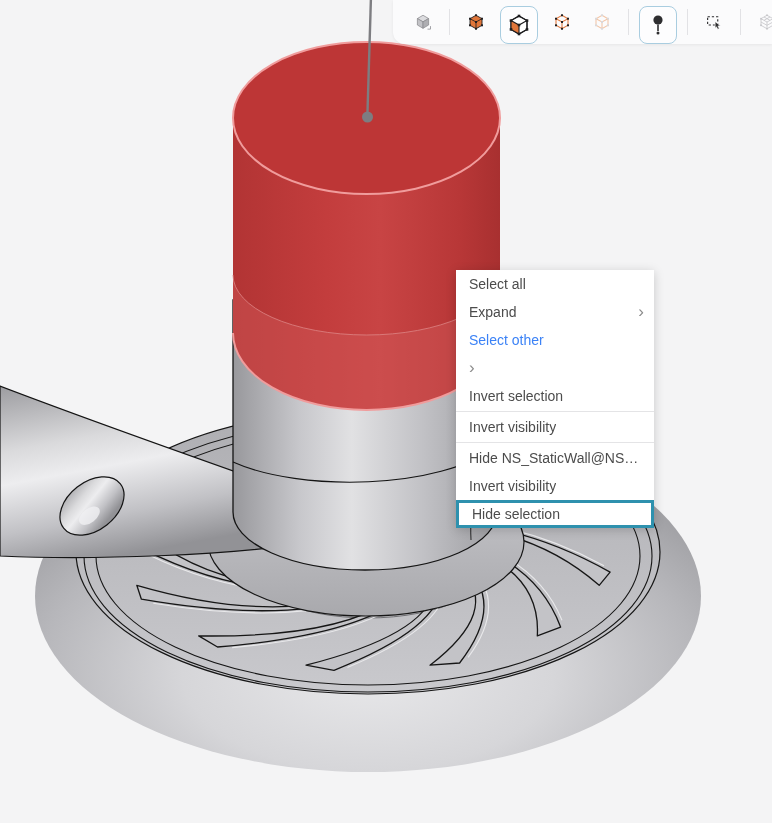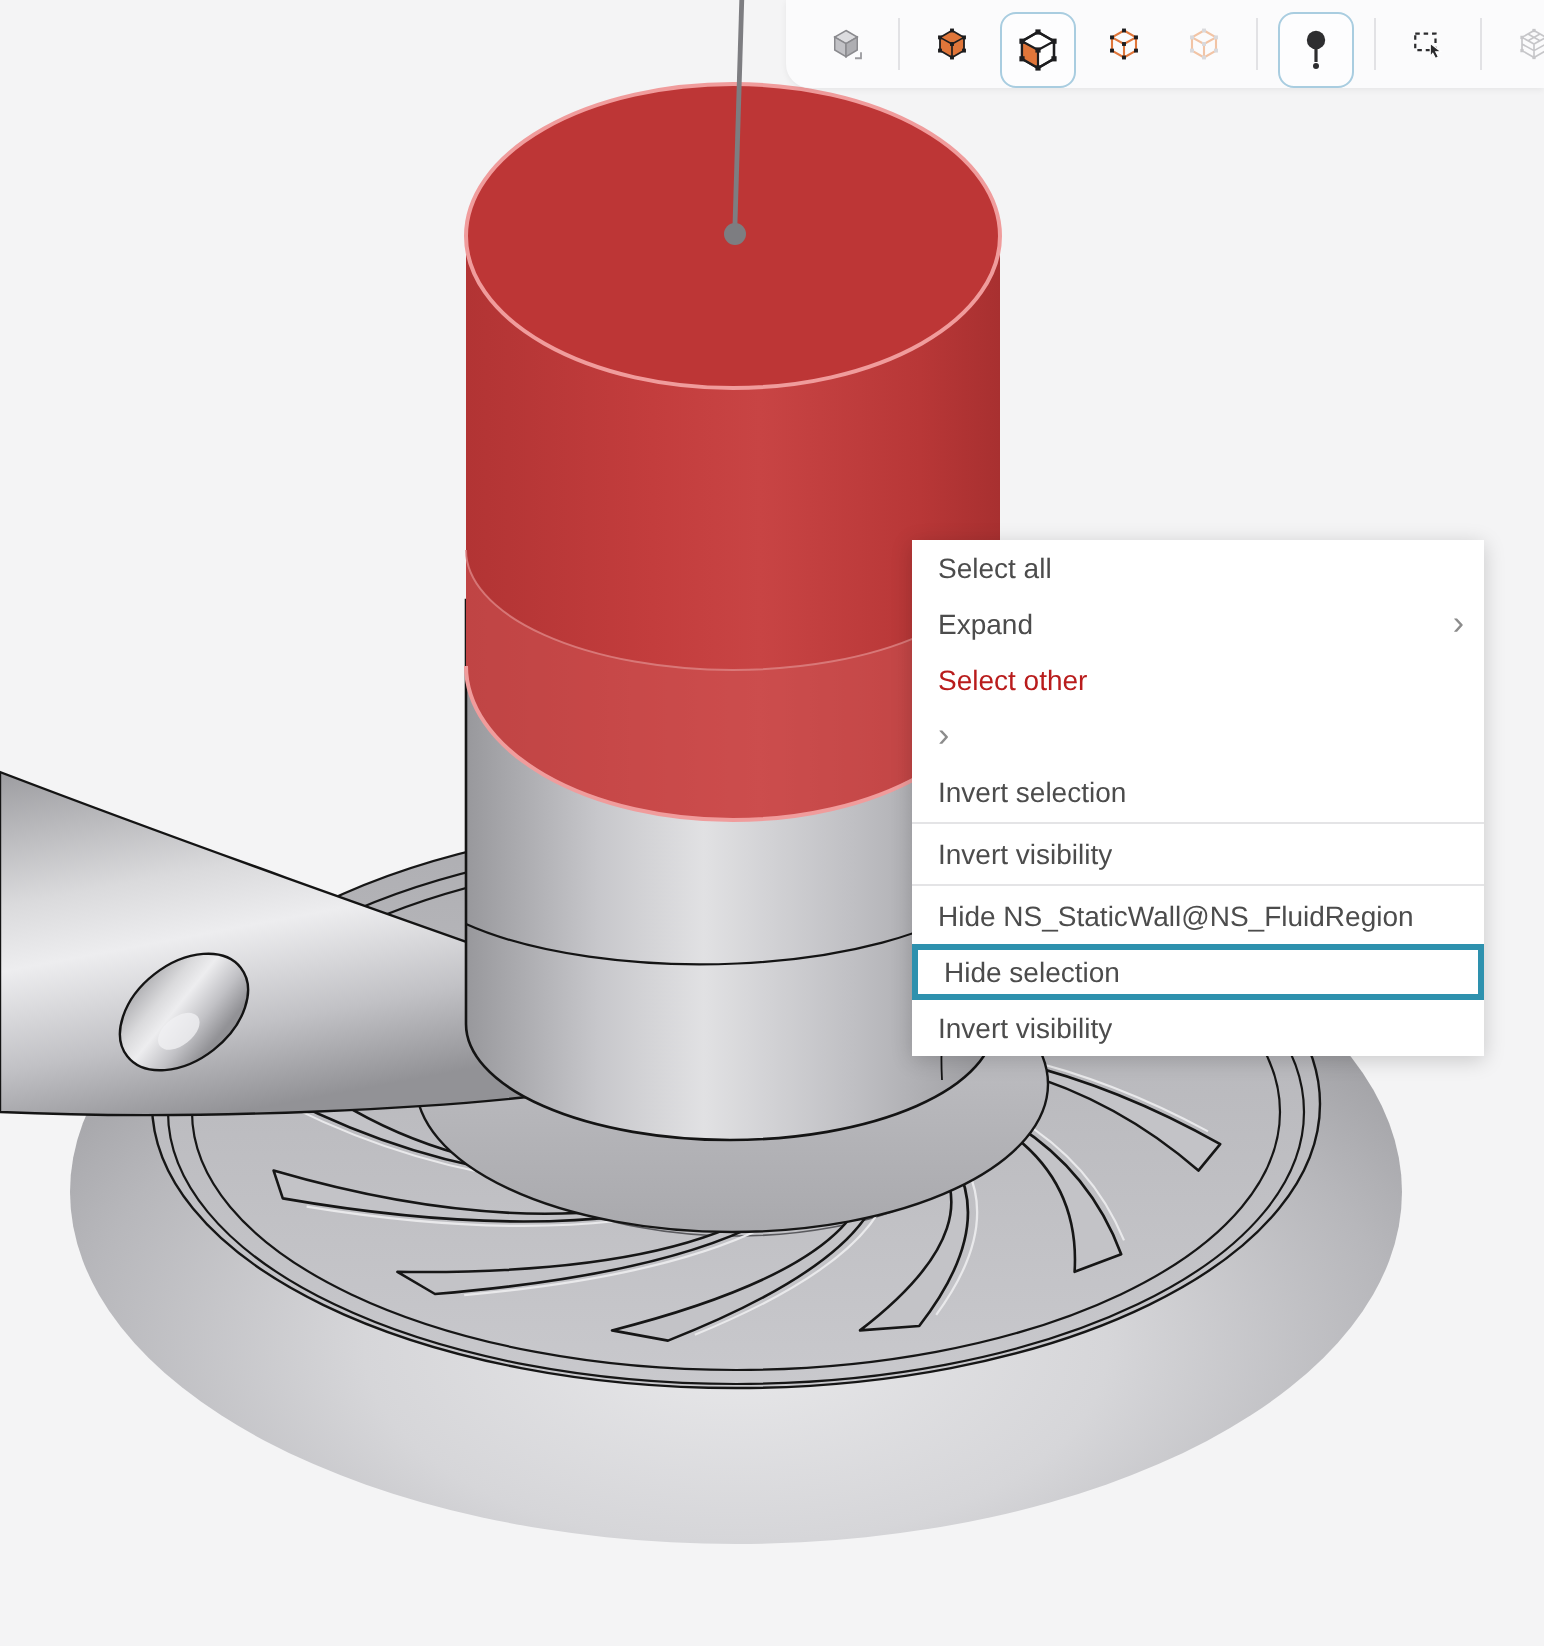--- a/index.html
+++ b/index.html
@@ -24,32 +24,32 @@
     margin:0 5px;flex:0 0 auto;background:transparent;border:none;cursor:pointer;
   }
   .tb-btn.boxed{
     width:38px;height:38px;background:#fdfdfe;border:1.5px solid #a9cde0;
     border-radius:8px;margin:6px 4px 0 4px;align-self:flex-start;
   }
   .tb-sep{width:1px;height:26px;background:#e2e2e5;margin:0 6px;flex:0 0 auto;}
 
   
   .ctx-menu{
-    position:absolute;left:456px;top:270px;width:286px;z-index:10;
+    position:absolute;left:456px;top:270px;width:198px;z-index:10;
     background:#ffffff;box-shadow:0 2px 10px rgba(0,0,0,0.18);
     font-size:14px;color:#4c4c4c;
   }
   .mi{
     height:28px;line-height:28px;padding-left:13px;padding-right:8px;
     display:flex;align-items:center;justify-content:space-between;
     box-sizing:border-box;white-space:nowrap;cursor:pointer;background:#fff;
   }
   .mi .lbl{overflow:hidden;text-overflow:ellipsis;}
   .mi .sub{color:#8c8c8c;font-size:17px;line-height:28px;margin-right:2px;}
-  .mi.disabled{color:#b91c1c;cursor:default;}
+  .mi.disabled{color:#3b82f6;cursor:default;}
   .mi.highlighted{
     border:3px solid #2e91ae;line-height:22px;
   }
   .menu-sep{height:1px;background:#e4e4e6;margin:1px 0;}
 </style>
 </head>
 <body>
 
 <svg id="scene" viewBox="0 0 772 823">
   <defs>
@@ -293,19 +293,19 @@
 
   <div class="mi">
     <span class="lbl">Invert visibility</span>
   </div>
 
   <div class="menu-sep"></div>
 
   <div class="mi">
     <span class="lbl">Hide NS_StaticWall@NS_FluidRegion</span>
   </div>
+  <div class="mi">
+    <span class="lbl">Invert visibility</span>
+  </div>
   <div class="mi highlighted">
     <span class="lbl">Hide selection</span>
   </div>
-  <div class="mi">
-    <span class="lbl">Invert visibility</span>
-  </div>
 </div>
 
 </body></html>

